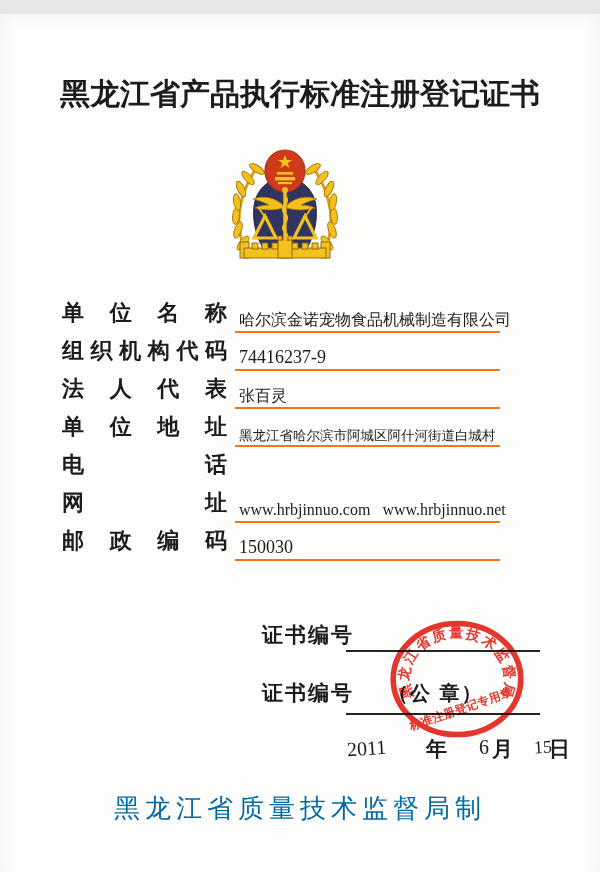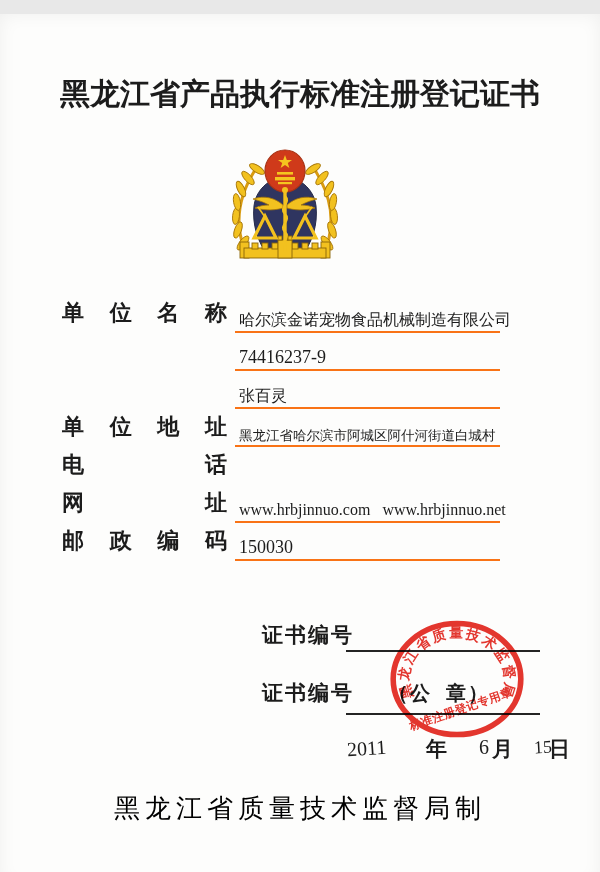--- a/index.html
+++ b/index.html
@@ -25,21 +25,21 @@
     position:absolute;left:173px;right:0;bottom:0;height:24px;
     border-bottom:2px solid #f97316;
     display:flex;align-items:flex-end;padding:0 2px 2px 4px;
     font-size:16px;line-height:1.05;
   }
   .fvalue span{white-space:pre;}
   .row.r-code .fvalue,.row.r-phone .fvalue,.row.r-postal .fvalue{font-size:18px;}
   .row.r-addr .fvalue{font-size:13.5px;}
   .row.r-web .fvalue{font-size:16px;}
   .blabel{
-    position:absolute;font-family:Liberation Mono, monospace;font-weight:bold;
+    position:absolute;font-family:Liberation Sans, sans-serif;font-weight:bold;
     font-size:21px;letter-spacing:2px;white-space:nowrap;
   }
   .cert-label{left:262px;top:607px;}
   .issuer-label{left:262px;top:665px;}
   .gongzhang{left:388px;top:666px;font-size:20px;letter-spacing:2px;}
   .bline{position:absolute;height:2px;background:#242424;width:194px;left:346px;}
   .line1{top:636px;}
   .line2{top:699px;}
   .date-part{position:absolute;white-space:nowrap;}
   .d-num{font-size:20px;}
@@ -50,21 +50,21 @@
   .d-month-u{left:492px;top:721px;}
   .d-day{left:534px;top:723px;font-size:18px;transform:rotate(-3deg);}
   .d-day-u{left:549px;top:721px;}
   .seal{
     position:absolute;left:383px;top:601px;width:148px;height:130px;
     mix-blend-mode:multiply;opacity:.93;
   }
   .seal text{font-family:"Liberation Sans",sans-serif;}
   .footer{
     position:absolute;top:777px;left:0;width:600px;text-align:center;
-    font-size:26px;letter-spacing:5px;color:#000000;white-space:nowrap;
+    font-size:26px;letter-spacing:5px;color:#0369a1;white-space:nowrap;
   }
 </style>
 </head>
 <body>
 
 <div class="page">
 
   <div class="title">黑龙江省产品执行标准注册登记证书</div>
 
   <svg class="emblem" viewBox="0 0 114 124" aria-hidden="true">
@@ -133,25 +133,27 @@
   </svg>
 
   <div class="fields">
     <div class="row r-name">
       <div class="flabel">单 位 名 称</div>
       <div class="fvalue">
           <span>哈尔滨金诺宠物食品机械制造有限公司</span>
         </div>
     </div>
     <div class="row r-code">
+      <div class="flabel">组织机构代码</div>
       <div class="fvalue">
           <span>74416237-9</span>
         </div>
     </div>
     <div class="row r-legal">
+      <div class="flabel">法 人 代 表</div>
       <div class="fvalue">
           <span>张百灵</span>
         </div>
     </div>
     <div class="row r-addr">
       <div class="flabel">单 位 地 址</div>
       <div class="fvalue">
           <span>黑龙江省哈尔滨市阿城区阿什河街道白城村</span>
         </div>
     </div>

